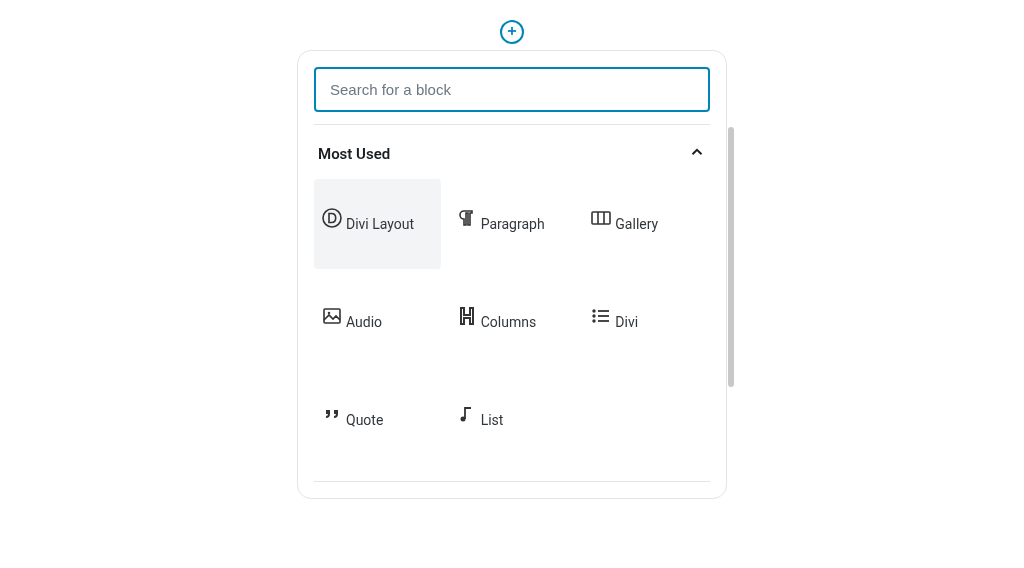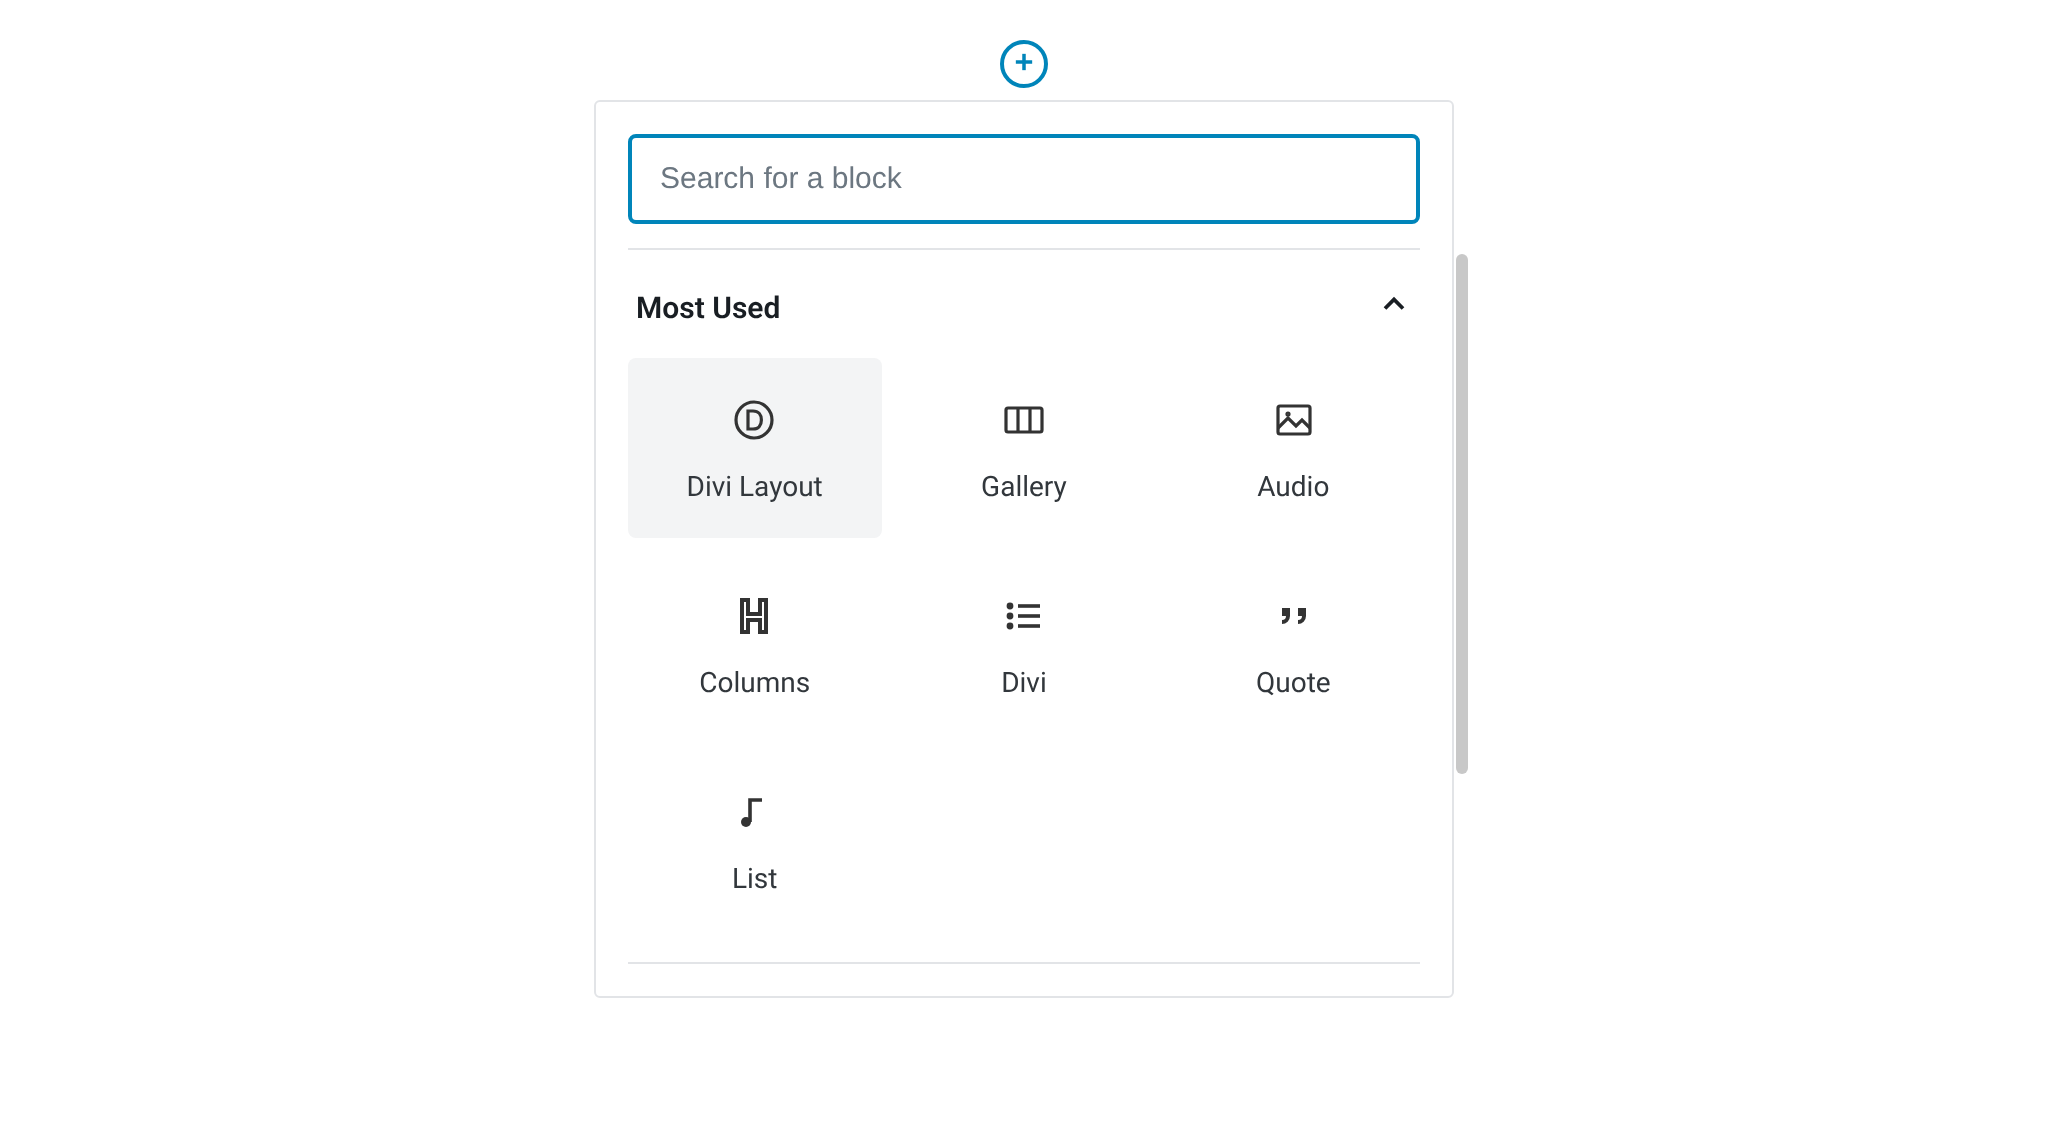--- a/index.html
+++ b/index.html
@@ -34,21 +34,21 @@
       height: 14px;
     }
     .panel {
       position: absolute;
       top: 50px;
       left: 50%;
       transform: translateX(-50%);
       width: 430px;
       background: #fff;
       border: 1px solid #e2e4e7;
-      border-radius: 3px;
+      border-radius: 14px;
       padding: 16px 16px 16px 16px;
     }
     .search-input {
       width: 100%;
       padding: 12px 14px;
       border: 2px solid #0085ba;
       border-radius: 4px;
       font-size: 15px;
       outline: none;
       color: #333;
@@ -77,23 +77,22 @@
       width: 18px;
       height: 18px;
     }
     .block-grid {
       display: grid;
       grid-template-columns: repeat(3, 1fr);
       gap: 8px;
     }
     .block-item {
       display: flex;
-      flex-direction: column;
-      align-items: center;
-      justify-content: center;
+      align-items: center;
+      justify-content: flex-start;
       padding: 14px 4px;
       border-radius: 4px;
       cursor: pointer;
       height: 90px;
     }
     .block-item.highlighted {
       background: #f3f4f5;
     }
     .block-icon {
       width: 28px;
@@ -156,20 +155,28 @@
       <div class="block-item highlighted">
         <span class="block-icon">
           <svg viewBox="0 0 24 24" fill="none" stroke="#333" stroke-width="1.6">
             <circle cx="12" cy="12" r="9"></circle>
             <path d="M9 7.5 h2.5 c2.8 0 4.2 2 4.2 4.5 s-1.4 4.5 -4.2 4.5 H9 z" fill="none"></path>
           </svg>
         </span>
         <span class="block-label">Divi Layout</span>
       </div>
 
+      <div class="block-item">
+        <span class="block-icon">
+          <svg viewBox="0 0 24 24" fill="#333">
+            <path d="M11 5h6v2h-2v12h-2V7h-2v12h-2v-6c-2.2 0-4-1.8-4-4s1.8-4 4-4h2z" fill="none" stroke="#333" stroke-width="1.6"></path>
+          </svg>
+        </span>
+        <span class="block-label">Paragraph</span>
+      </div>
 
       <div class="block-item">
         <span class="block-icon">
           <svg viewBox="0 0 24 24" fill="none" stroke="#333" stroke-width="1.6">
             <rect x="3" y="6" width="18" height="12" rx="1"></rect>
             <line x1="9" y1="6" x2="9" y2="18"></line>
             <line x1="15" y1="6" x2="15" y2="18"></line>
           </svg>
         </span>
         <span class="block-label">Gallery</span>

